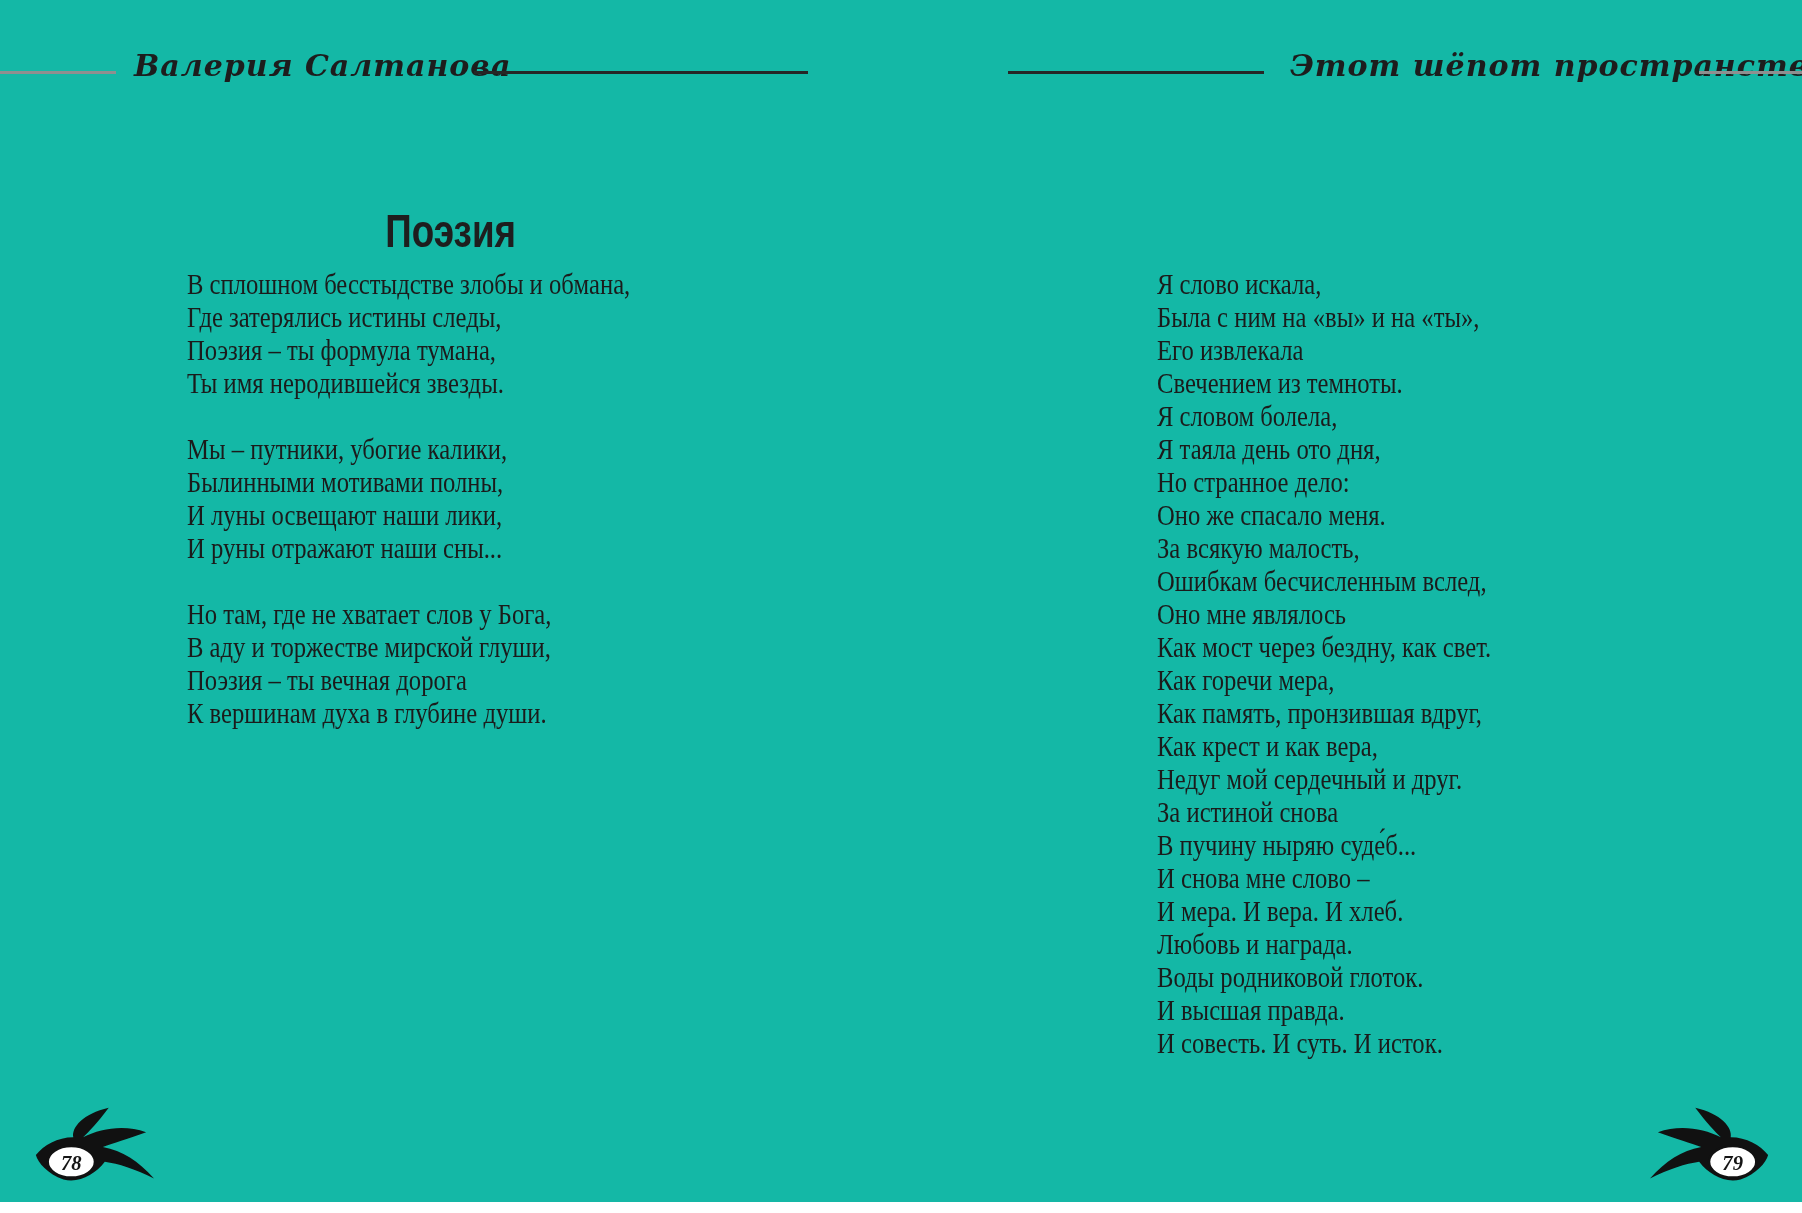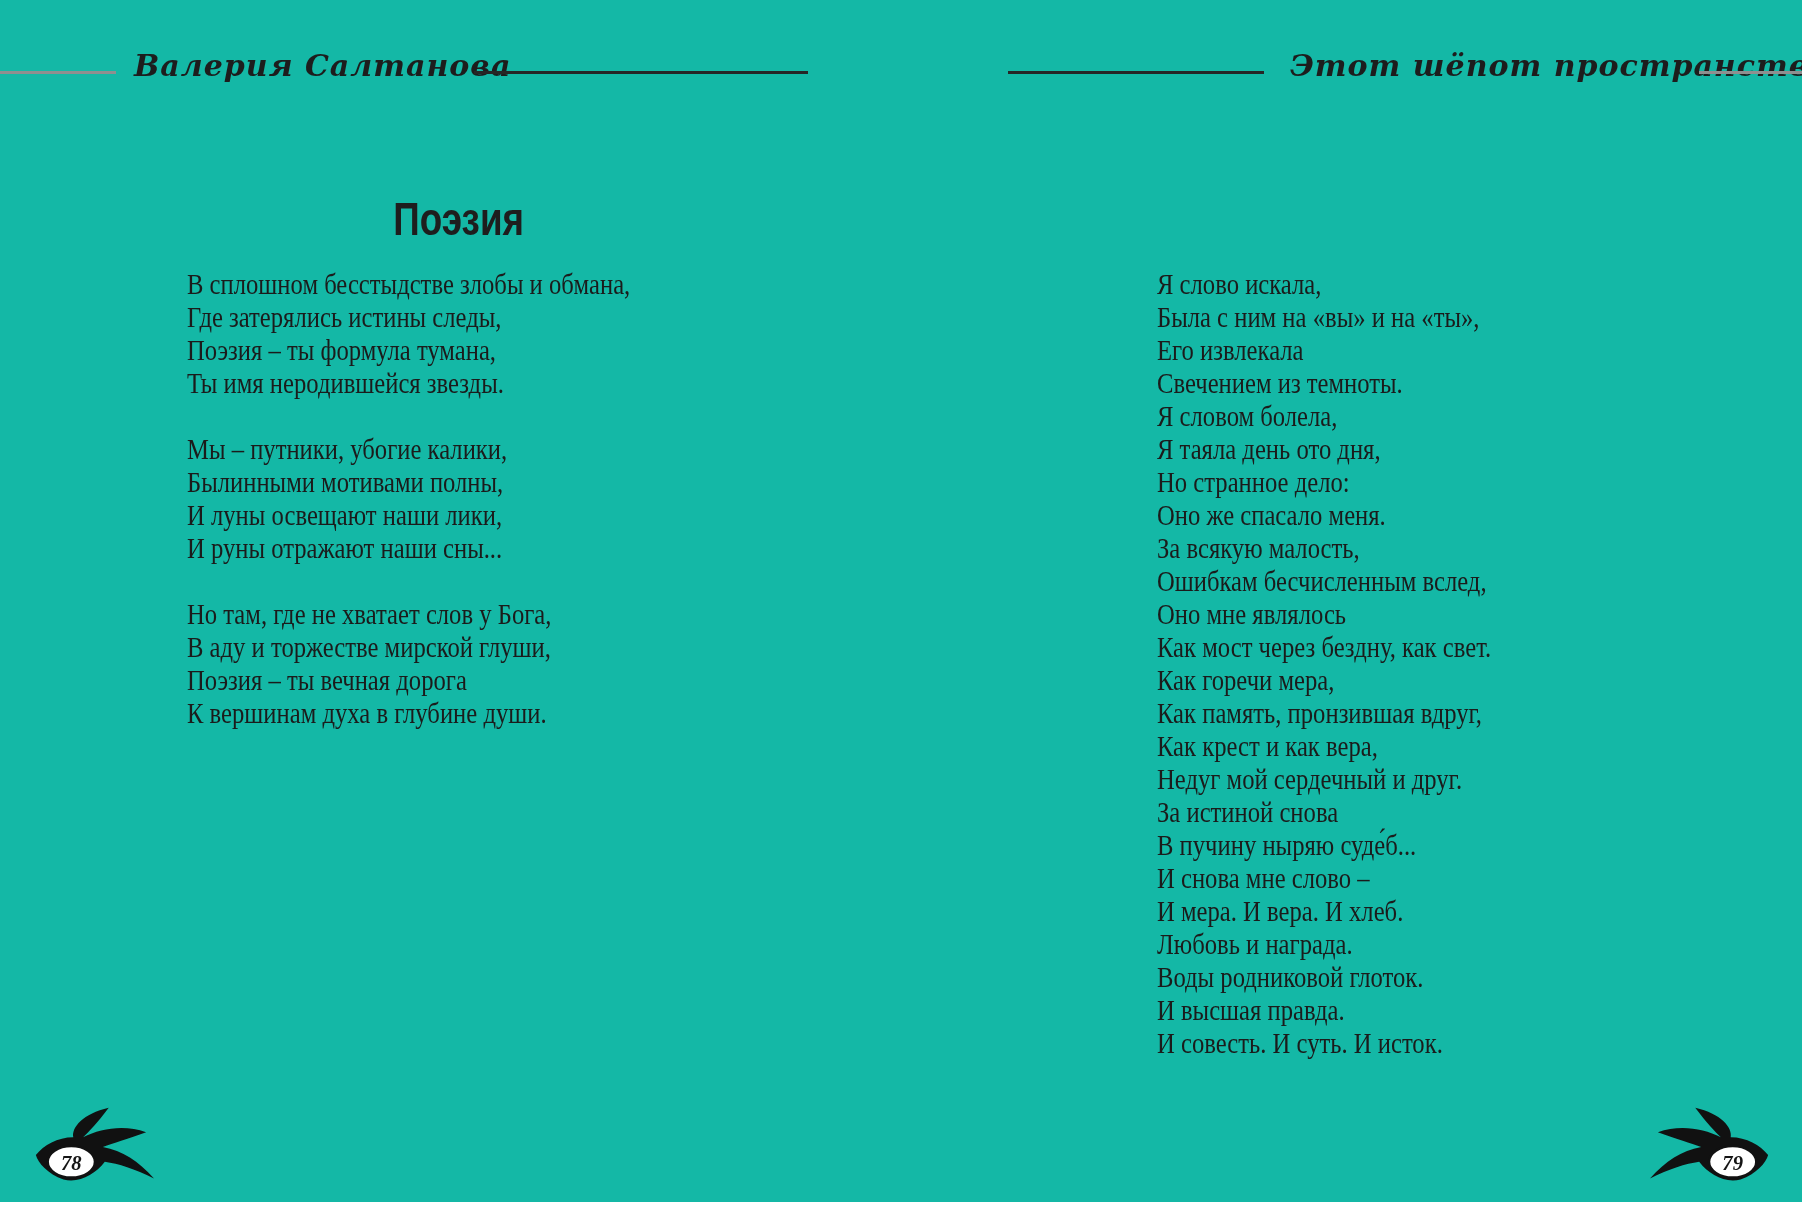--- a/index.html
+++ b/index.html
@@ -12,21 +12,21 @@
   .rule { position:absolute; height:3px; top:71px; }
   .rule.gray { background:#8f8f8f; }
   .rule.dark { background:#262626; }
   .running-head {
     position:absolute; top:48px; font-family:"DejaVu Serif", serif;
     font-style:italic; font-weight:bold; font-size:30px; color:#1d1d1d;
     letter-spacing:1px; white-space:nowrap;
   }
   
   .title-row { position:absolute; top:192px; width:901px; text-align:center; }
-  .title-row.left  { left:8px; }
+  .title-row.left  { left:0;margin-top:12px; }
   .title-row.right { left:901px; }
   .poem-title {
     display:inline-block; font-family:"Liberation Sans", sans-serif;
     font-weight:700; font-size:46px; color:#1e1e1e;
     transform:scaleX(0.80); transform-origin:center top; white-space:nowrap;
   }
   
   .poem {
     position:absolute; top:268px; transform:scaleX(0.85);
     transform-origin:left top; font-size:29px; line-height:33px;

